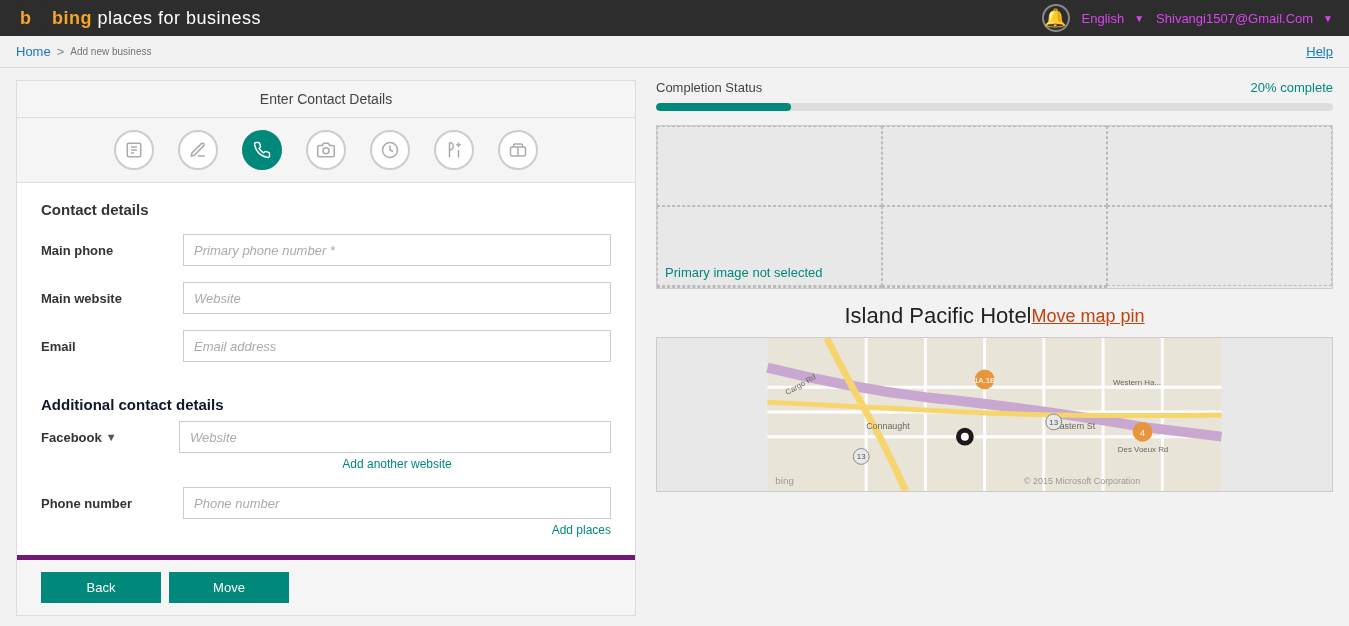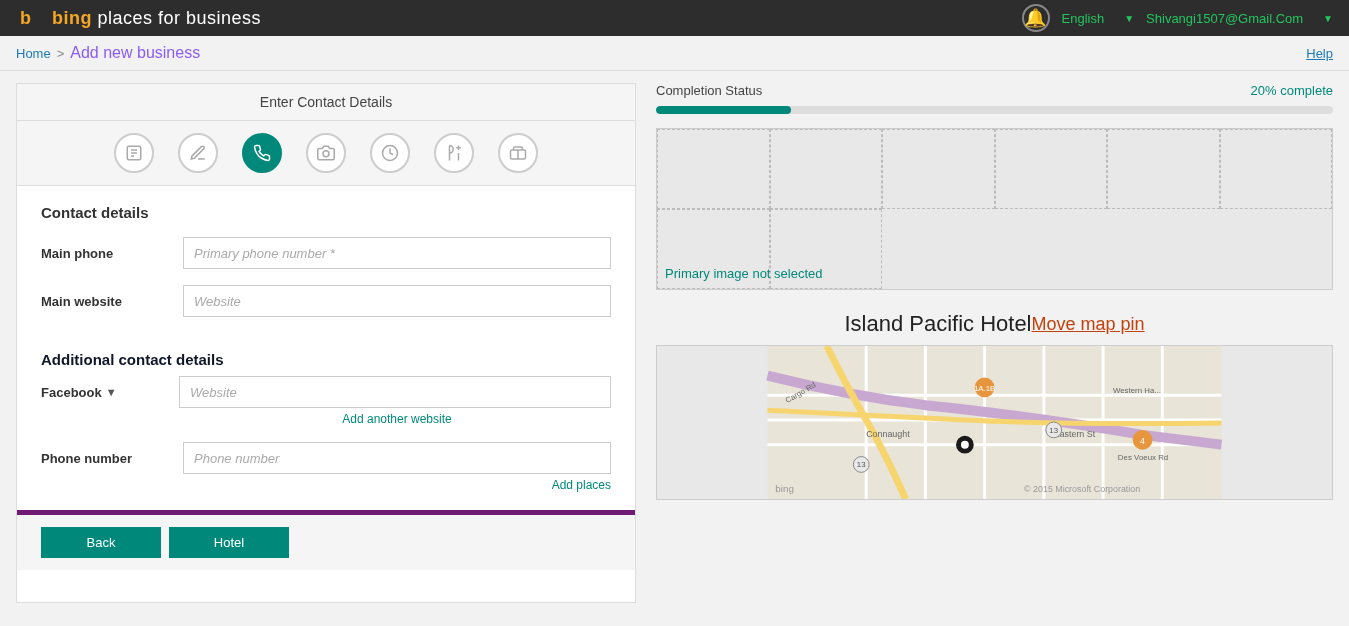--- a/index.html
+++ b/index.html
@@ -12,37 +12,37 @@
       display: flex;
       align-items: center;
       padding: 0 16px;
       justify-content: space-between;
     }
     .header-left { display: flex; align-items: center; gap: 8px; }
     .header-title { color: #f5a623; font-size: 18px; font-weight: 300; letter-spacing: 0.5px; }
     .header-title span { color: white; }
     .header-right { display: flex; align-items: center; gap: 12px; }
     .notif-icon { color: white; font-size: 18px; cursor: pointer; border: 2px solid #888; border-radius: 50%; width: 28px; height: 28px; display: flex; align-items: center; justify-content: center; }
-    .lang-selector, .user-selector { color: #22c55e; font-size: 13px; cursor: pointer; display: flex; align-items: center; gap: 20px; }
+    .lang-selector, .user-selector { color: #d946ef; font-size: 13px; cursor: pointer; display: flex; align-items: center; gap: 10px; }
     .dropdown-arrow { font-size: 10px; }
 
     
     .breadcrumb-bar {
       background: #f2f2f2;
       padding: 8px 16px;
       display: flex;
       align-items: center;
       gap: 8px;
       border-bottom: 1px solid #ddd;
       justify-content: space-between;
     }
     .breadcrumb-left { display: flex; align-items: center; gap: 6px; }
     .breadcrumb-home { color: #1a7ab8; text-decoration: none; font-size: 13px; }
     .breadcrumb-sep { color: #888; font-size: 13px; }
-    .breadcrumb-current { color: #8b5cf6; font-size: 16px; }
+    .breadcrumb-current { color: #737373; font-size: 10px; }
     .help-link { color: #1a7ab8; font-size: 13px; cursor: pointer; }
 
     
     .main-layout {
       display: flex;
       gap: 0;
       padding: 12px 16px;
       max-width: 1349px;
     }
 
@@ -190,24 +190,24 @@
       background: #00897b;
       height: 100%;
       border-radius: 4px;
       width: 20%;
     }
 
     
     .image-grid {
       background: #e8e8e8;
       display: grid;
-      grid-template-columns: repeat(6, 1fr);
+      grid-template-columns: repeat(3, 1fr);
       grid-template-rows: repeat(2, 80px);
       border: 1px solid #ccc;
-      margin-bottom: 21px;
+      margin-bottom: 14px;
       position: relative;
     }
     .image-cell {
       border: 1px dashed #bbb;
     }
     .primary-image-label {
       position: absolute;
       bottom: 8px;
       left: 8px;
       color: #00897b;
@@ -364,20 +364,24 @@
       <div class="form-row">
         <label class="form-label">Main phone</label>
         <input class="form-input" type="text" placeholder="Primary phone number *" style="">
       </div>
 
       <div class="form-row">
         <label class="form-label">Main website</label>
         <input class="form-input" type="text" placeholder="Website" style="">
       </div>
 
+      <div class="form-row">
+        <label class="form-label">Email</label>
+        <input class="form-input" type="text" placeholder="Email address" style="">
+      </div>
     </div>
 
     <div class="additional-section">
       <div class="additional-title">Additional contact details</div>
 
       <div class="facebook-row">
         <div class="facebook-label-wrap">
           <span class="facebook-label">Facebook</span>
           <span class="facebook-arrow">▼</span>
         </div>
@@ -387,21 +391,21 @@
 
       <div class="phone-row">
         <label class="phone-label">Phone number</label>
         <input class="form-input" type="text" style="flex: 1 1 0%;" placeholder="Phone number">
       </div>
       <div class="add-another-link" style="padding-left: 142px;">Add places</div>
     </div>
 
     <div class="bottom-buttons">
       <button class="btn-back">Back</button>
-      <button class="btn-next">Hotel</button>
+      <button class="btn-next">Move</button>
     </div>
   </div>
 
   <div class="right-panel">
 
     <div class="completion-header">
       <span class="completion-label">Completion Status</span>
       <span class="completion-pct">20% complete</span>
     </div>
     <div class="progress-bar-bg">

